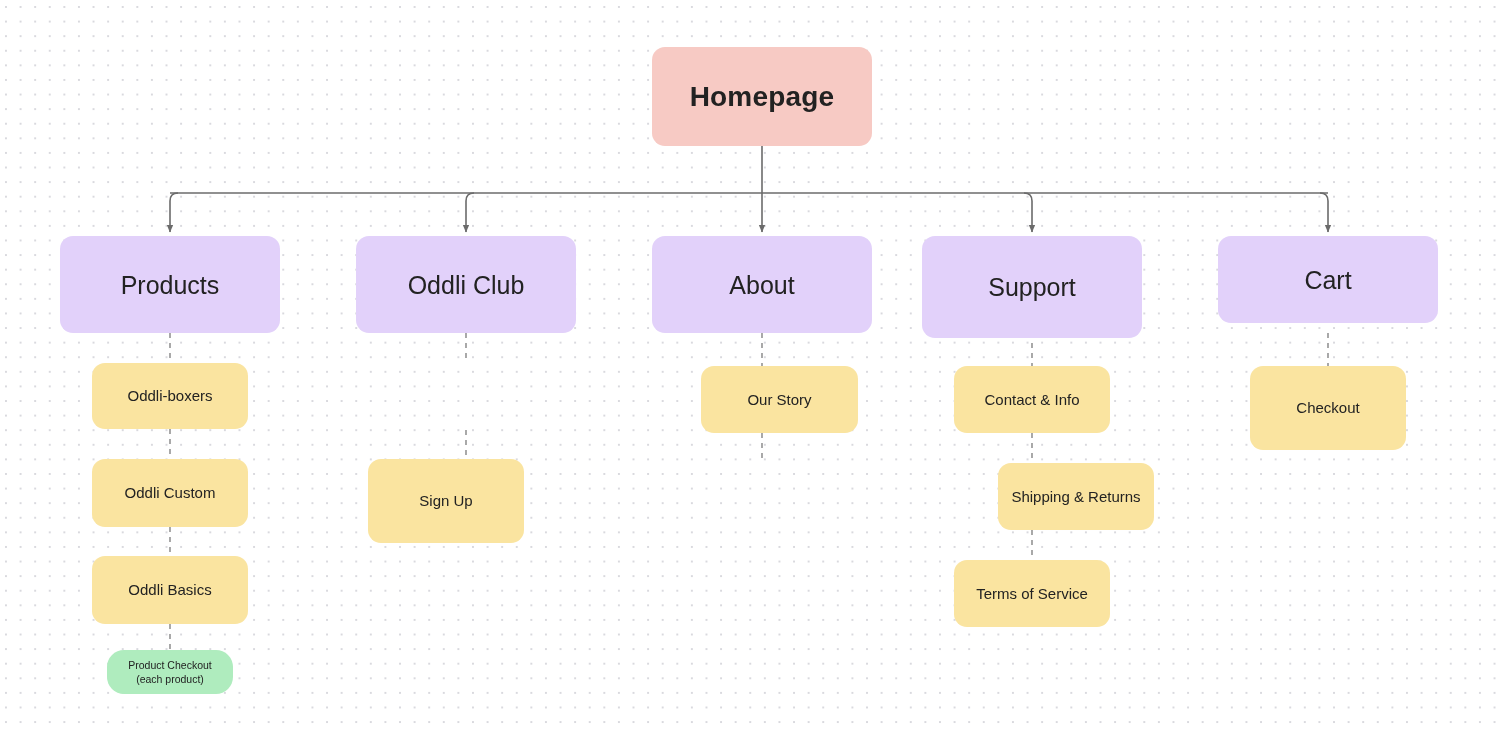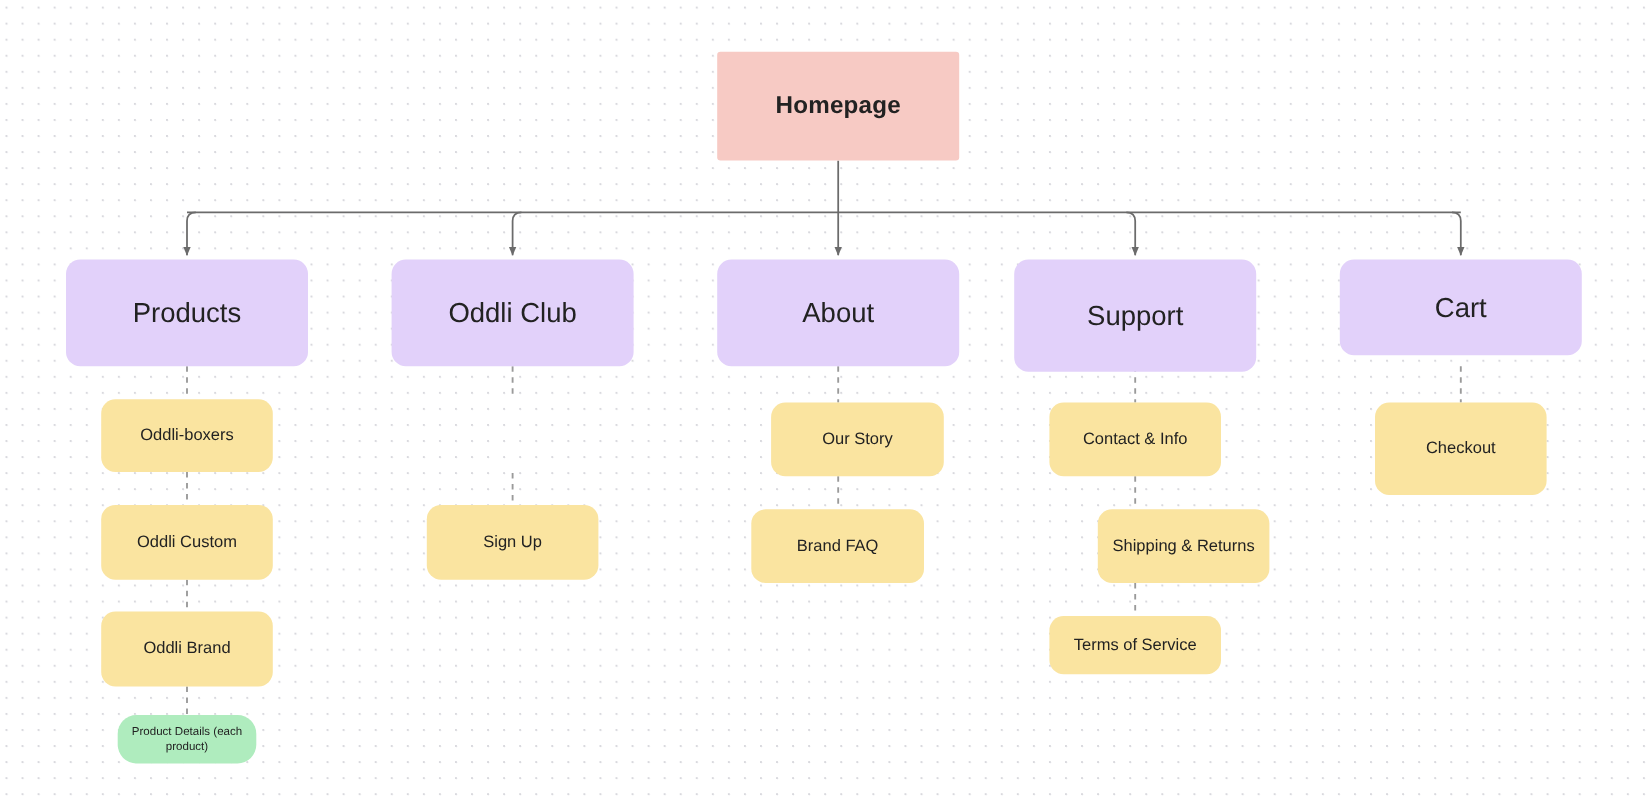--- a/index.html
+++ b/index.html
@@ -34,22 +34,22 @@
     display: flex;
     align-items: center;
     justify-content: center;
     text-align: center;
     color: #222222;
     line-height: 1.28;
     padding: 4px 10px;
   }
   .node-root {
     background: #f7cac4;
-    border-radius: 3px;
-    font-size: 22px;
+    border-radius: 13px;
+    font-size: 28px;
     font-weight: bold;
     letter-spacing: 0.2px;
   }
   .node-section {
     background: #e2d1fa;
     border-radius: 13px;
     font-size: 25px;
     font-weight: normal;
   }
   .node-page {
@@ -147,24 +147,23 @@
   <div class="node node-root" style="left: 652px; top: 47px; width: 220px; height: 99px;">Homepage</div>
 
   <div class="node node-section" style="left: 60px; top: 236px; width: 220px; height: 97px;">Products</div>
   <div class="node node-section" style="left: 356px; top: 236px; width: 220px; height: 97px;">Oddli Club</div>
   <div class="node node-section" style="left: 652px; top: 236px; width: 220px; height: 97px;">About</div>
   <div class="node node-section" style="left: 922px; top: 236px; width: 220px; height: 102px;">Support</div>
   <div class="node node-section" style="left: 1218px; top: 236px; width: 220px; height: 87px;">Cart</div>
 
   <div class="node node-page" style="left: 92px; top: 363px; width: 156px; height: 66px;">Oddli-boxers</div>
   <div class="node node-page" style="left: 92px; top: 459px; width: 156px; height: 68px;">Oddli Custom</div>
-  <div class="node node-page" style="left: 92px; top: 556px; width: 156px; height: 68px;">Oddli Brand</div>
-  <div class="node node-page" style="left: 388px; top: 459px; width: 156px; height: 68px;">Sign Up</div>
+  <div class="node node-page" style="left: 92px; top: 556px; width: 156px; height: 68px;">Oddli Basics</div>
+  <div class="node node-page" style="left: 368px; top: 459px; width: 156px; height: 84px;">Sign Up</div>
   <div class="node node-page" style="left: 701px; top: 366px; width: 157px; height: 67px;">Our Story</div>
-  <div class="node node-page" style="left: 683px; top: 463px; width: 157px; height: 67px;">Brand FAQ</div>
   <div class="node node-page" style="left: 954px; top: 366px; width: 156px; height: 67px;">Contact &amp; Info</div>
   <div class="node node-page" style="left: 998px; top: 463px; width: 156px; height: 67px;">Shipping &amp; Returns</div>
-  <div class="node node-page" style="left: 954px; top: 560px; width: 156px; height: 53px;">Terms of Service</div>
+  <div class="node node-page" style="left: 954px; top: 560px; width: 156px; height: 67px;">Terms of Service</div>
   <div class="node node-page" style="left: 1250px; top: 366px; width: 156px; height: 84px;">Checkout</div>
 
-  <div class="node node-detail" style="left: 107px; top: 650px; width: 126px; height: 44px;">Product Details (each product)</div>
+  <div class="node node-detail" style="left: 107px; top: 650px; width: 126px; height: 44px;">Product Checkout (each product)</div>
 
 </div>
 
 </body></html>

